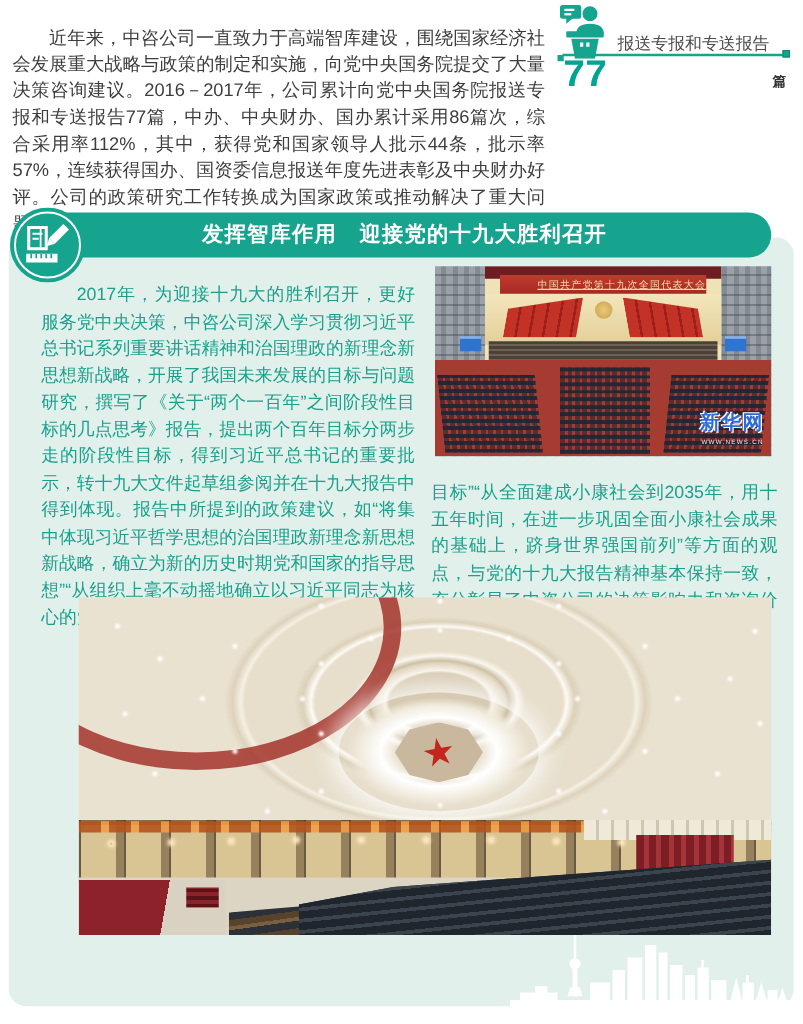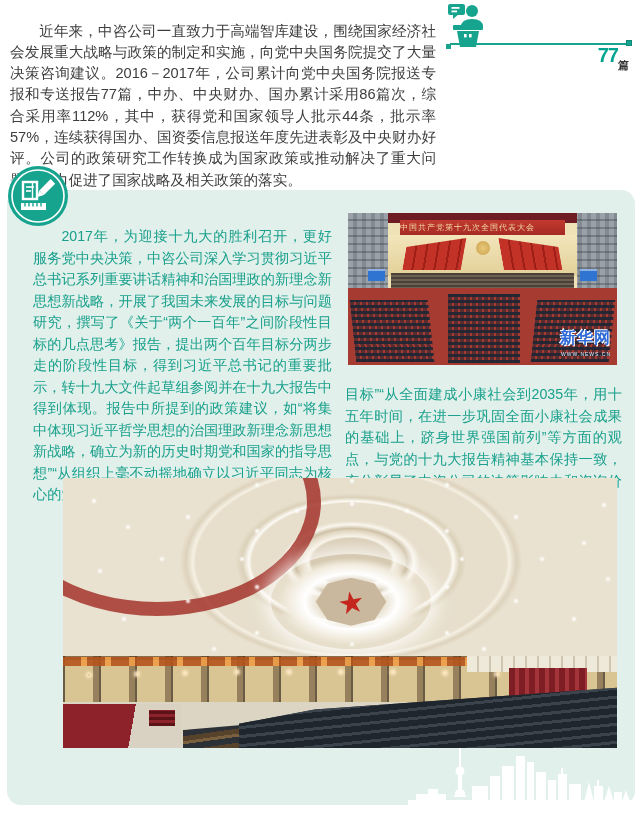--- a/index.html
+++ b/index.html
@@ -9,22 +9,22 @@
   
   .intro{position:absolute;left:10px;top:6px;width:426px;color:#3d3d3d;
     font-size:14.6px;line-height:21.3px;text-align:justify;text-indent:2em;}
 
   
   .stat-icon{position:absolute;left:448px;top:3px;width:38px;height:44px;}
   .stat-label{position:absolute;left:494px;top:26px;width:140px;color:#4c4c4c;font-size:13.5px;}
   .stat-line{position:absolute;left:450px;top:43px;width:178px;height:2px;background:#17a48f;}
   .stat-sq-l{position:absolute;left:446px;top:44px;width:5px;height:5px;background:#17a48f;}
   .stat-sq-r{position:absolute;left:626px;top:40px;width:6px;height:6px;background:#17a48f;border:1px solid #0e8a77;box-sizing:border-box;}
-  .stat-value{position:absolute;left:450px;top:44px;width:168px;text-align:right;
-    color:#00a491;font-size:20px;font-weight:bold;letter-spacing:-1px;}
+  .stat-value{position:absolute;left:450px;top:44px;width:168px;text-align:left;
+    color:#00a491;font-size:31px;font-weight:bold;letter-spacing:-1px;font-family:Liberation Mono, monospace;}
   .stat-unit{position:absolute;left:618px;top:58px;color:#333;font-size:11px;font-weight:bold;}
 
   
   .mint-panel{position:absolute;left:7px;top:190px;width:628px;height:615px;
     background:#e1f0eb;border-radius:14px;}
 
   
   .banner{position:absolute;left:30px;top:170px;width:587px;height:36px;background:#17a48f;
     border-radius:18px;color:#fff;font-size:17px;font-weight:bold;letter-spacing:1px;
     text-align:center;line-height:36px;}
@@ -38,21 +38,21 @@
 
   
   .cp{position:absolute;left:348px;top:213px;width:269px;height:152px;overflow:hidden;
     background:
       repeating-linear-gradient(0deg, rgba(52,58,66,.35) 0 2px, rgba(0,0,0,0) 2px 8px),
       repeating-linear-gradient(90deg,#9aa1a8 0 5px,#838a92 5px 9px);}
   .cp-stage{position:absolute;left:40px;right:40px;top:0;height:78px;background:#efe2b6;}
   .cp-topband{position:absolute;left:0;right:0;top:0;height:10px;background:#6e1e22;}
   .cp-bannerbar{position:absolute;top:7px;left:12px;right:12px;height:15px;
     background:linear-gradient(#c23a2f,#a52a24);color:#f4d9a2;font-size:8px;line-height:15px;
-    text-align:left;letter-spacing:1px;white-space:nowrap;overflow:hidden;}
+    text-align:right;letter-spacing:1px;white-space:nowrap;overflow:hidden;text-decoration:underline;}
   .cp-backdrop{position:absolute;top:22px;left:0;right:0;height:41px;
     background:linear-gradient(#f3e6bc,#e3cf98);}
   .cp-flag{position:absolute;top:3px;bottom:6px;width:31%;
     background:repeating-linear-gradient(90deg,#c23227 0 9px,#9e1f18 9px 11px);}
   .cp-flag.l{left:9%;transform:skewX(-10deg);clip-path:polygon(0 28%,100% 0,100% 100%,0 100%);}
   .cp-flag.r{right:9%;transform:skewX(10deg);clip-path:polygon(0 0,100% 28%,100% 100%,0 100%);}
   .cp-emblem{position:absolute;top:6px;left:50%;margin-left:-7px;width:14px;height:14px;
     border-radius:50%;background:radial-gradient(#e8c878,#c9a24e);}
   .cp-presidium{position:absolute;top:60px;left:3px;right:3px;height:18px;
     background:repeating-linear-gradient(0deg,#4c4139 0 2px,#6d6153 2px 4px);}
@@ -143,28 +143,30 @@
     <polygon points="5,11 11,11 5,16" fill="#17a48f"></polygon>
     <rect x="3.5" y="4" width="8" height="1.8" fill="#ffffff"></rect>
     <rect x="3.5" y="7.5" width="5.5" height="1.8" fill="#ffffff"></rect>
     <circle cx="24" cy="8" r="6" fill="#17a48f"></circle>
     <path d="M13 24 q0 -8 11 -8 q11 0 11 8 z" fill="#17a48f"></path>
     <rect x="5" y="22" width="30" height="5" rx="1" fill="#17a48f"></rect>
     <polygon points="9,28 31,28 28,44 12,44" fill="#17a48f"></polygon>
     <rect x="16" y="31" width="2.6" height="3.4" fill="#ffffff"></rect>
     <rect x="21" y="31" width="2.6" height="3.4" fill="#ffffff"></rect>
   </svg>
+  <div class="stat-label nb">报送专报和专送报告</div>
   <div class="stat-line nb"></div>
   <div class="stat-sq-l nb"></div>
   <div class="stat-sq-r nb"></div>
   <div class="stat-value nb">77</div>
   <div class="stat-unit nb">篇</div>
 
   <div class="mint-panel"></div>
 
+  <div class="banner">发挥智库作用　迎接党的十九大胜利召开</div>
   <svg class="banner-icon" viewBox="0 0 60 60">
     <circle cx="30" cy="30" r="30" fill="#17a48f"></circle>
     <circle cx="30" cy="30" r="26" fill="none" stroke="#ffffff" stroke-width="1.6"></circle>
     <rect x="15" y="16" width="14" height="17" fill="none" stroke="#ffffff" stroke-width="2.4"></rect>
     <line x1="18" y1="21" x2="26" y2="21" stroke="#ffffff" stroke-width="1.6"></line>
     <line x1="18" y1="25" x2="23" y2="25" stroke="#ffffff" stroke-width="1.6"></line>
     <line x1="24.5" y1="17" x2="24.5" y2="32" stroke="#ffffff" stroke-width="1.4"></line>
     <g transform="rotate(45 37 23)">
       <rect x="34" y="12" width="6.4" height="16" fill="#ffffff"></rect>
       <polygon points="34,28 40.4,28 37.2,34" fill="#ffffff"></polygon>

